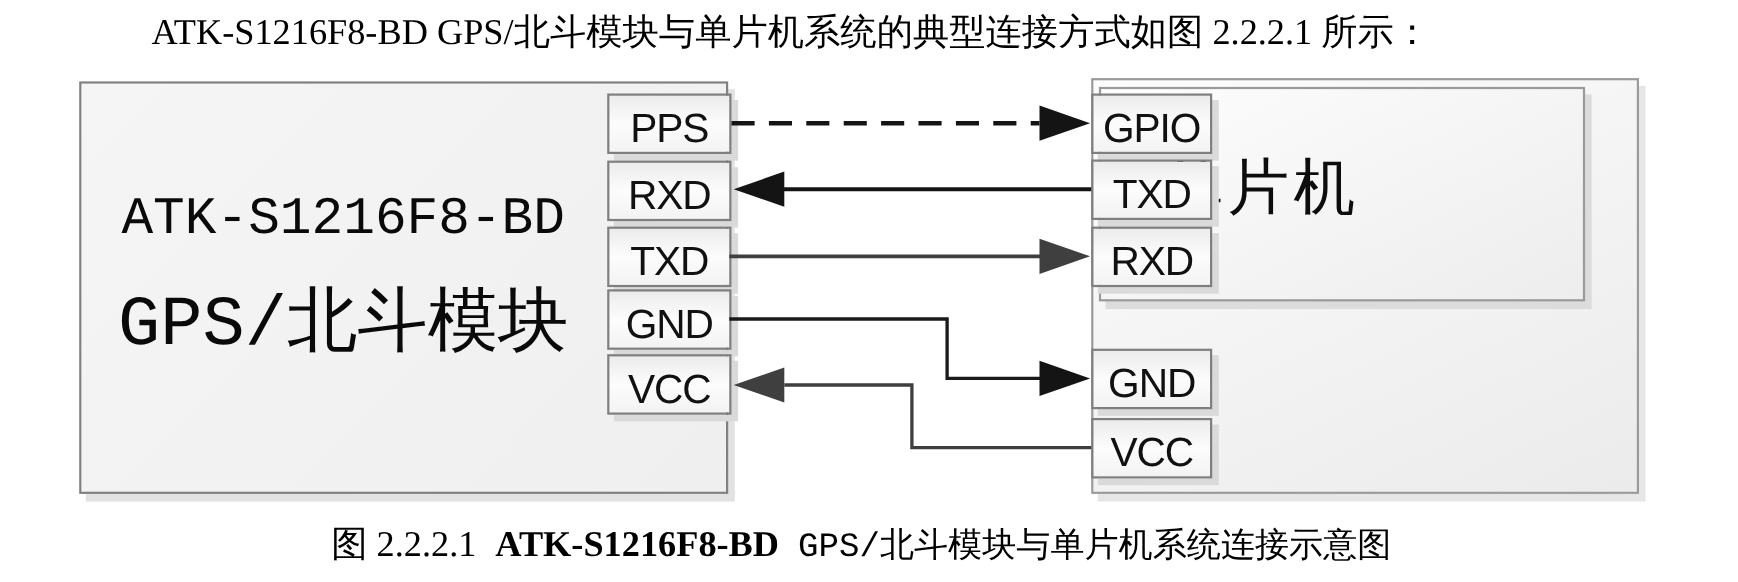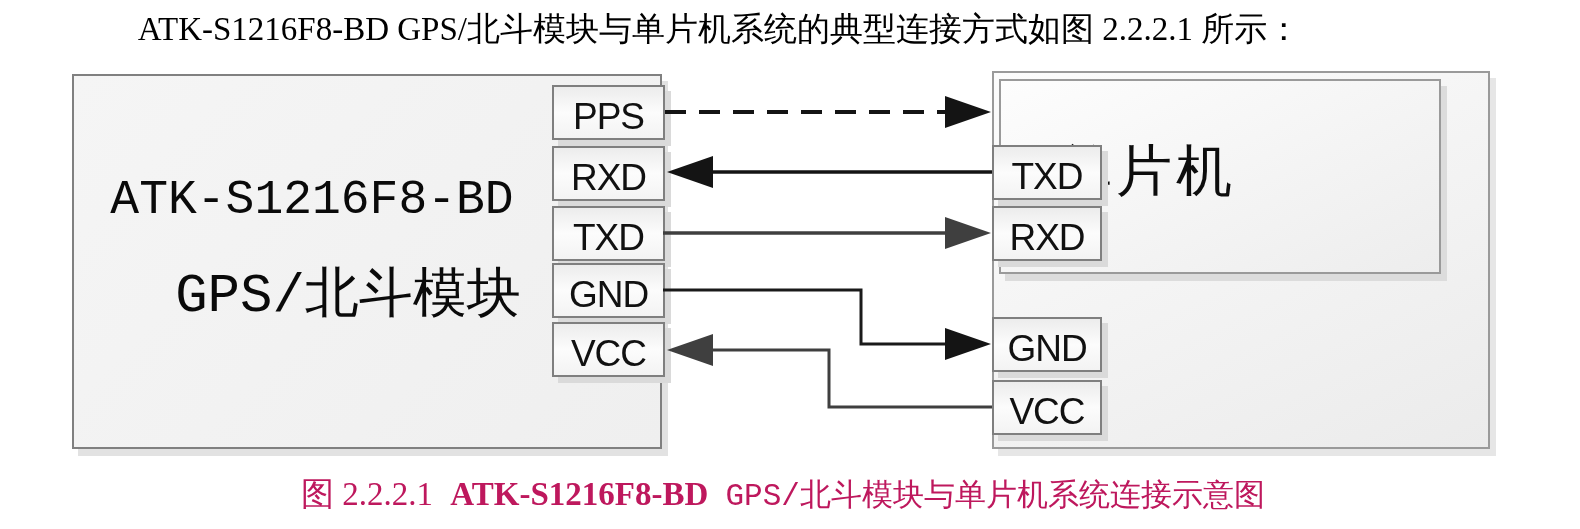--- a/index.html
+++ b/index.html
@@ -29,21 +29,21 @@
     white-space: nowrap;
     padding-left: 29px;
   }
   .figure-caption {
     position: absolute;
     left: 0;
     top: 472px;
     width: 1566px;
     text-align: center;
     font-size: 33px;
-    color: #be185d;
+    color: #000000;
     white-space: nowrap;
   }
   .figure-caption .cap-model { font-weight: 700; margin: 0 9px; }
   .figure-caption .cap-rest  { font-family: "Liberation Mono", "Liberation Serif", serif; font-size: 31px; }
   
   .gps-box {
     position: absolute;
     left: 72px; top: 74px;
     width: 586px; height: 371px;
     background: linear-gradient(135deg, #f5f5f5 0%, #efefef 100%);
@@ -81,26 +81,25 @@
     color: #0a0a0a;
     z-index: 3;
     white-space: nowrap;
   }
   .gps-name-2 {
     position: absolute;
     left: 72px; top: 268px;
     width: 480px;
     text-align: center;
     font-family: "Liberation Mono", "Liberation Serif", serif;
-    font-size: 54px;
+    font-size: 64px;
     line-height: 58px;
     color: #0a0a0a;
     z-index: 3;
     white-space: nowrap;
-    padding-left: 36px;
   }
   .mcu-label {
     position: absolute;
     left: 1056px; top: 141px;
     width: 400px;
     font-size: 56px;
     line-height: 60px;
     letter-spacing: 4px;
     color: #0d0d0d;
     z-index: 3;
@@ -178,20 +177,23 @@
       <span>GND</span>
     </div>
   <div class="pin pin-left" id="pin-gps-vcc">
       <span>VCC</span>
     </div>
 
   <div class="mcu-sys-box"></div>
   <div class="mcu-box"></div>
   <div class="mcu-label">单片机</div>
 
+  <div class="pin pin-right" id="pin-mcu-gpio">
+      <span>GPIO</span>
+    </div>
   <div class="pin pin-right" id="pin-mcu-txd">
       <span>TXD</span>
     </div>
   <div class="pin pin-right" id="pin-mcu-rxd">
       <span>RXD</span>
     </div>
   <div class="pin pin-right" id="pin-sys-gnd">
       <span>GND</span>
     </div>
   <div class="pin pin-right" id="pin-sys-vcc">

